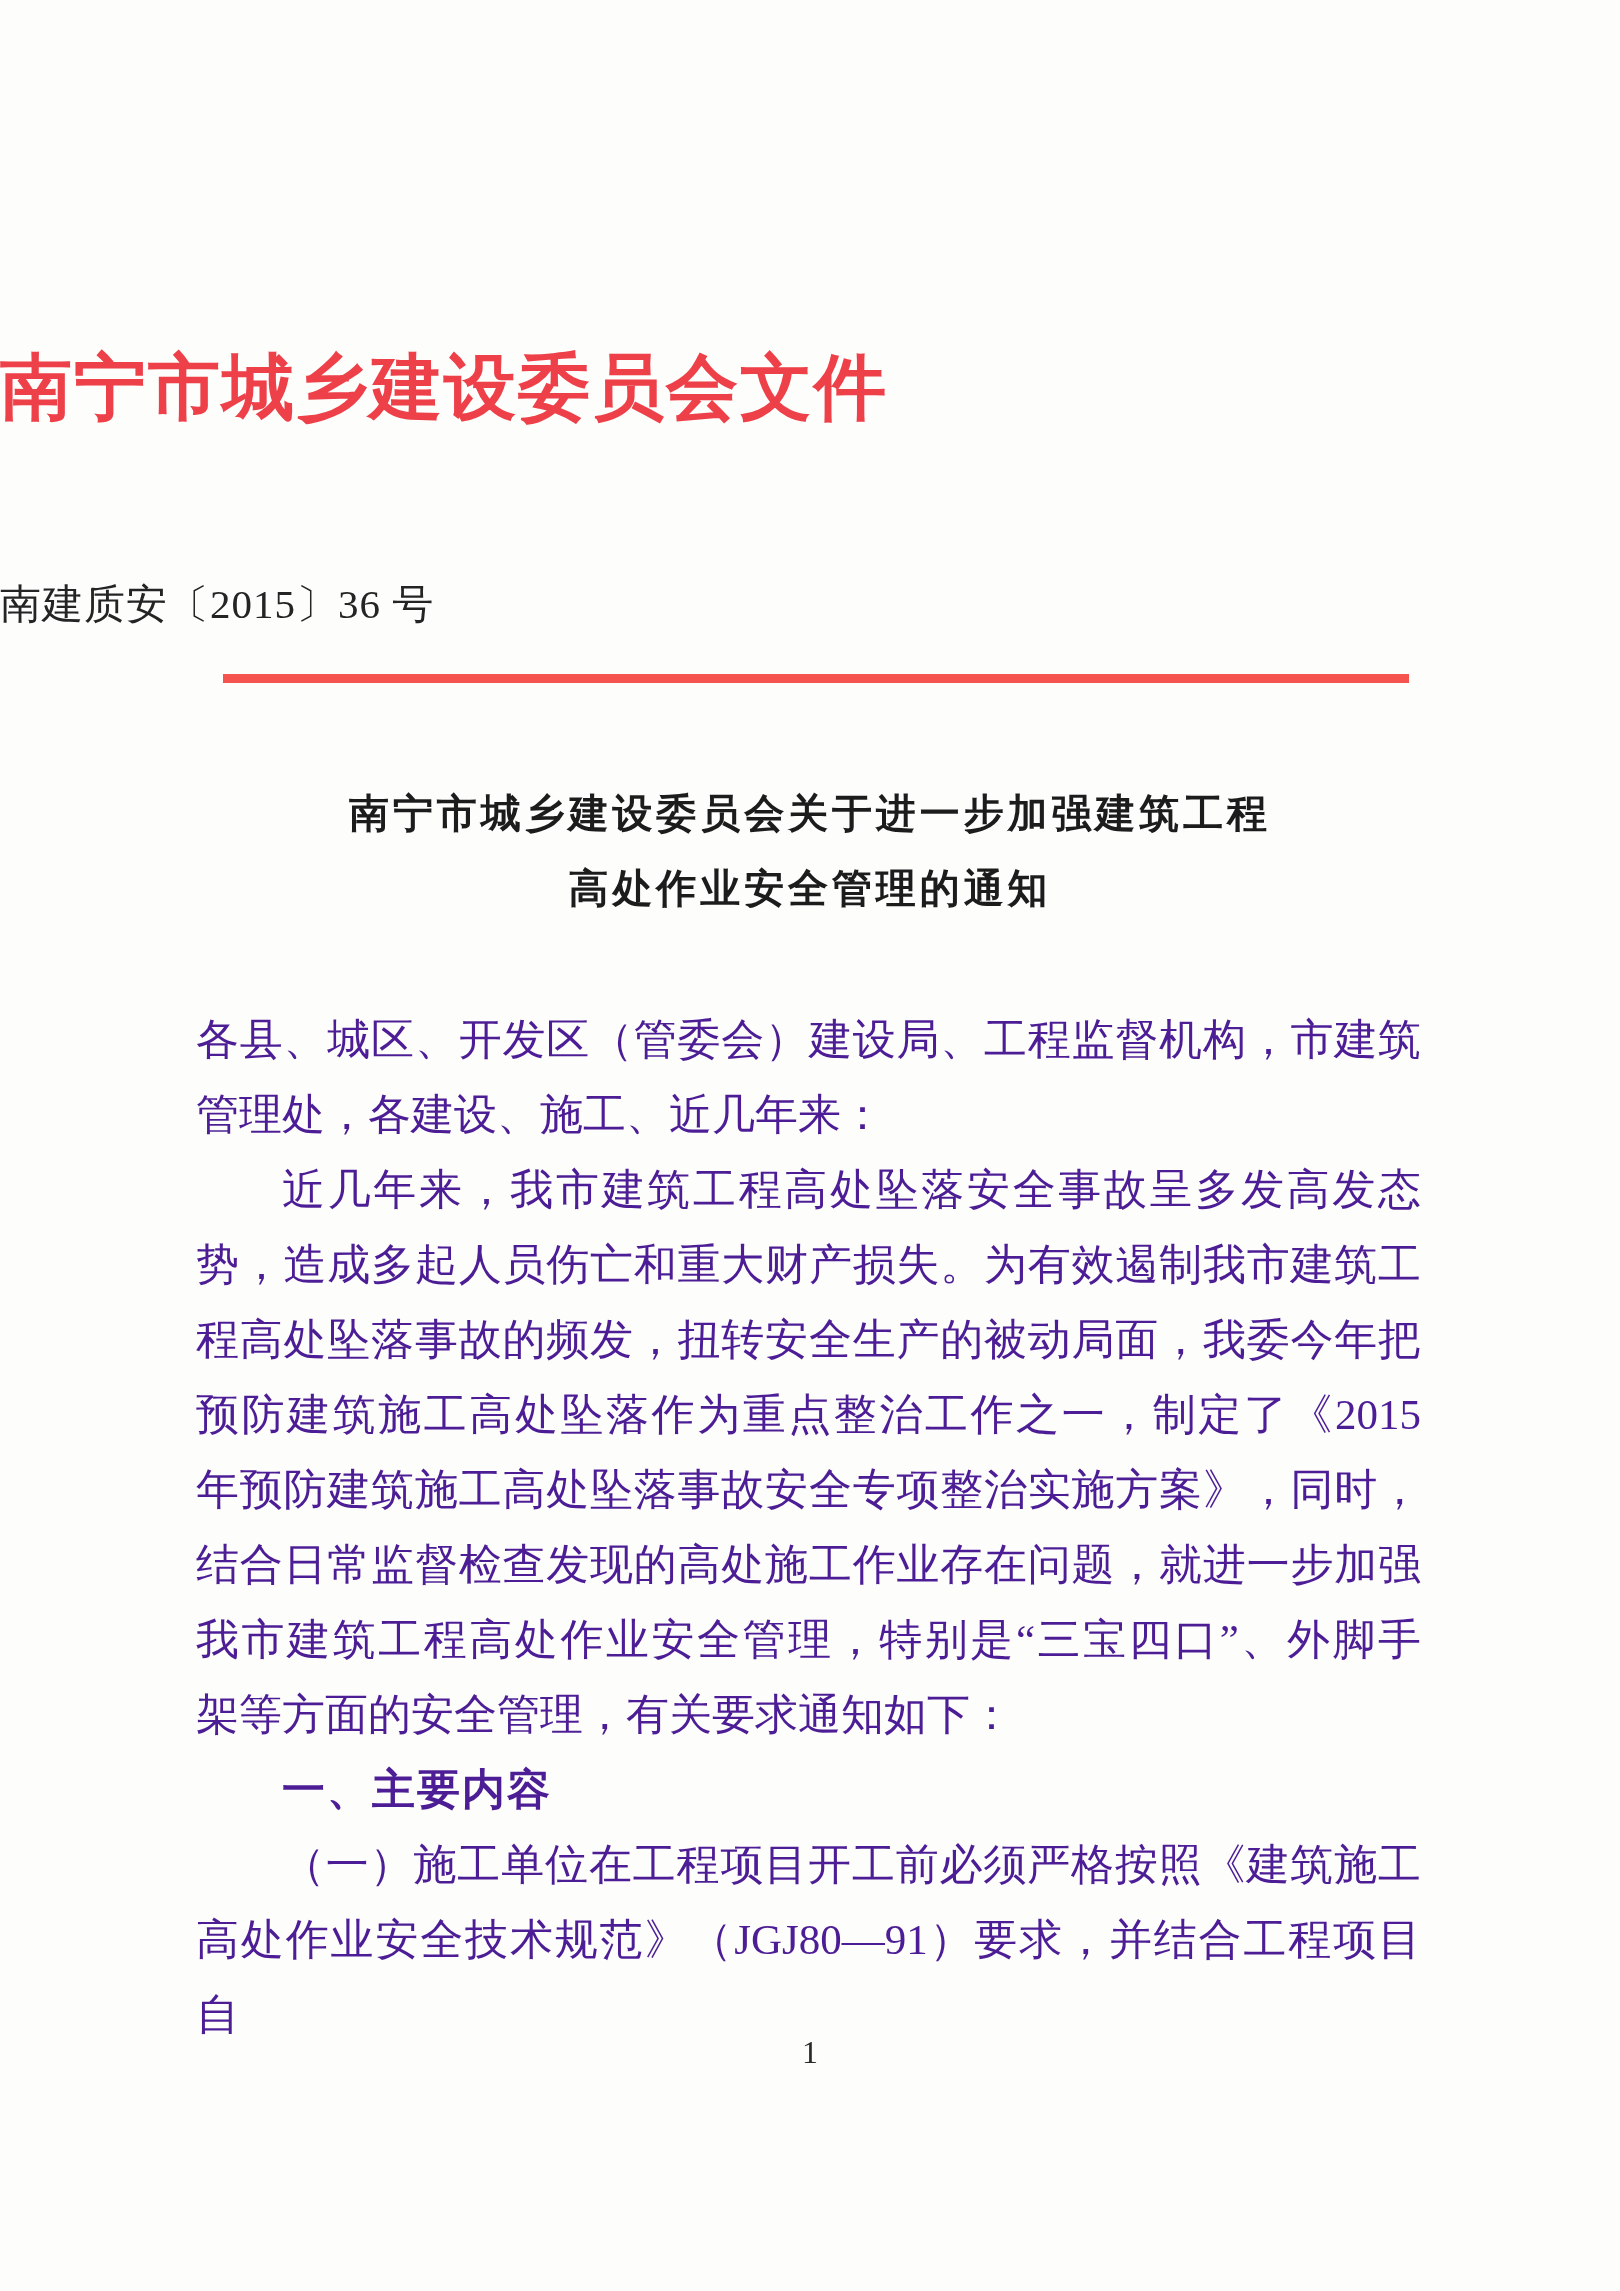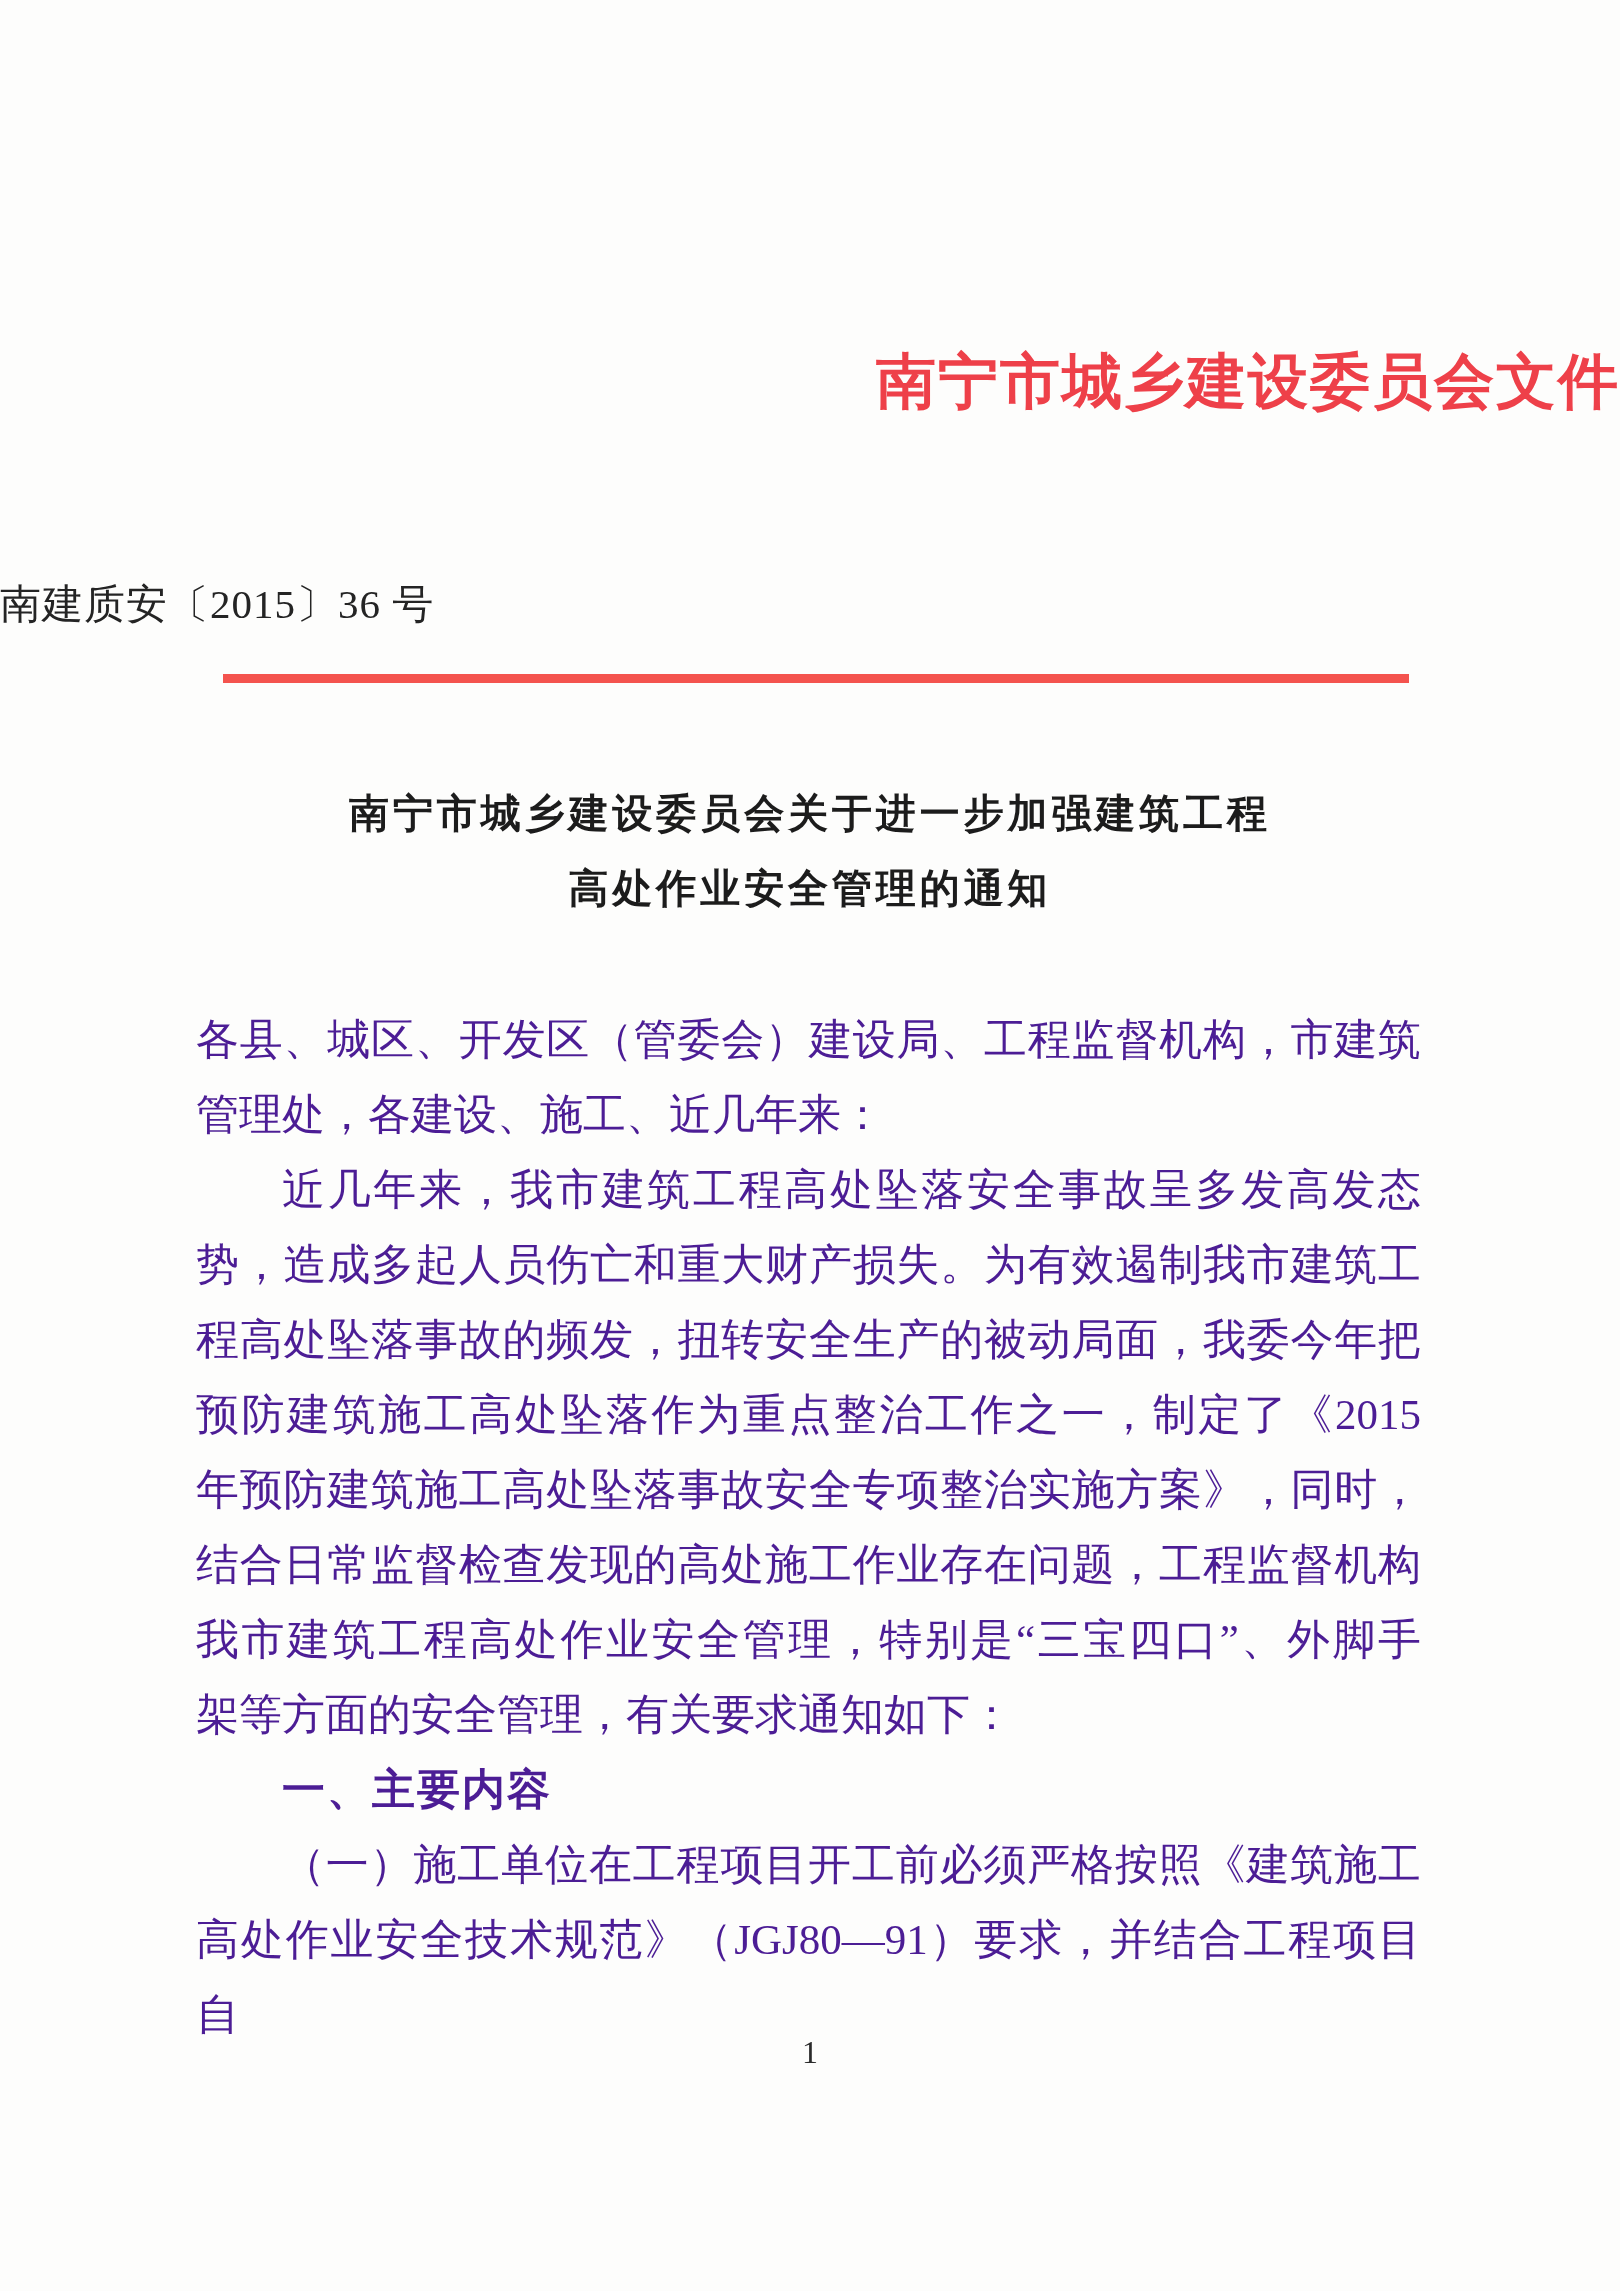--- a/index.html
+++ b/index.html
@@ -15,22 +15,22 @@
     background: #fdfdfc;
     overflow: hidden;
     font-family: "Liberation Serif", "DejaVu Serif", serif;
     color: #1f1f1f;
   }
   .header-title {
     position: absolute;
     top: 349px;
     left: 0;
     right: 0;
-    text-align: right;
-    font-size: 60px;
+    text-align: left;
+    font-size: 72px;
     line-height: 1.1;
     font-weight: 900;
     letter-spacing: 2px;
     color: #ee4049;
     white-space: nowrap;
   }
   .doc-number {
     position: absolute;
     top: 580px;
     left: 0;
@@ -119,21 +119,21 @@
 
   <div class="body-text" style="color: #4c1d95;">
 
   <div class="line fill">各县、城区、开发区（管委会）建设局、工程监督机构，市建筑</div>
       <div class="line">管理处，各建设、施工、近几年来：</div>
       <div class="line fill indent">近几年来，我市建筑工程高处坠落安全事故呈多发高发态</div>
       <div class="line fill">势，造成多起人员伤亡和重大财产损失。为有效遏制我市建筑工</div>
       <div class="line fill">程高处坠落事故的频发，扭转安全生产的被动局面，我委今年把</div>
       <div class="line fill">预防建筑施工高处坠落作为重点整治工作之一，制定了《2015</div>
       <div class="line fill">年预防建筑施工高处坠落事故安全专项整治实施方案》，同时，</div>
-      <div class="line fill">结合日常监督检查发现的高处施工作业存在问题，工程监督机构</div>
+      <div class="line fill">结合日常监督检查发现的高处施工作业存在问题，就进一步加强</div>
       <div class="line fill">我市建筑工程高处作业安全管理，特别是“三宝四口”、外脚手</div>
       <div class="line">架等方面的安全管理，有关要求通知如下：</div>
       <div class="line indent bold hei">一、主要内容</div>
       <div class="line fill indent">（一）施工单位在工程项目开工前必须严格按照《建筑施工</div>
       <div class="line fill">高处作业安全技术规范》（JGJ80—91）要求，并结合工程项目自</div>
     </div>
 
   <div class="page-number">1</div>
 
 </div>

